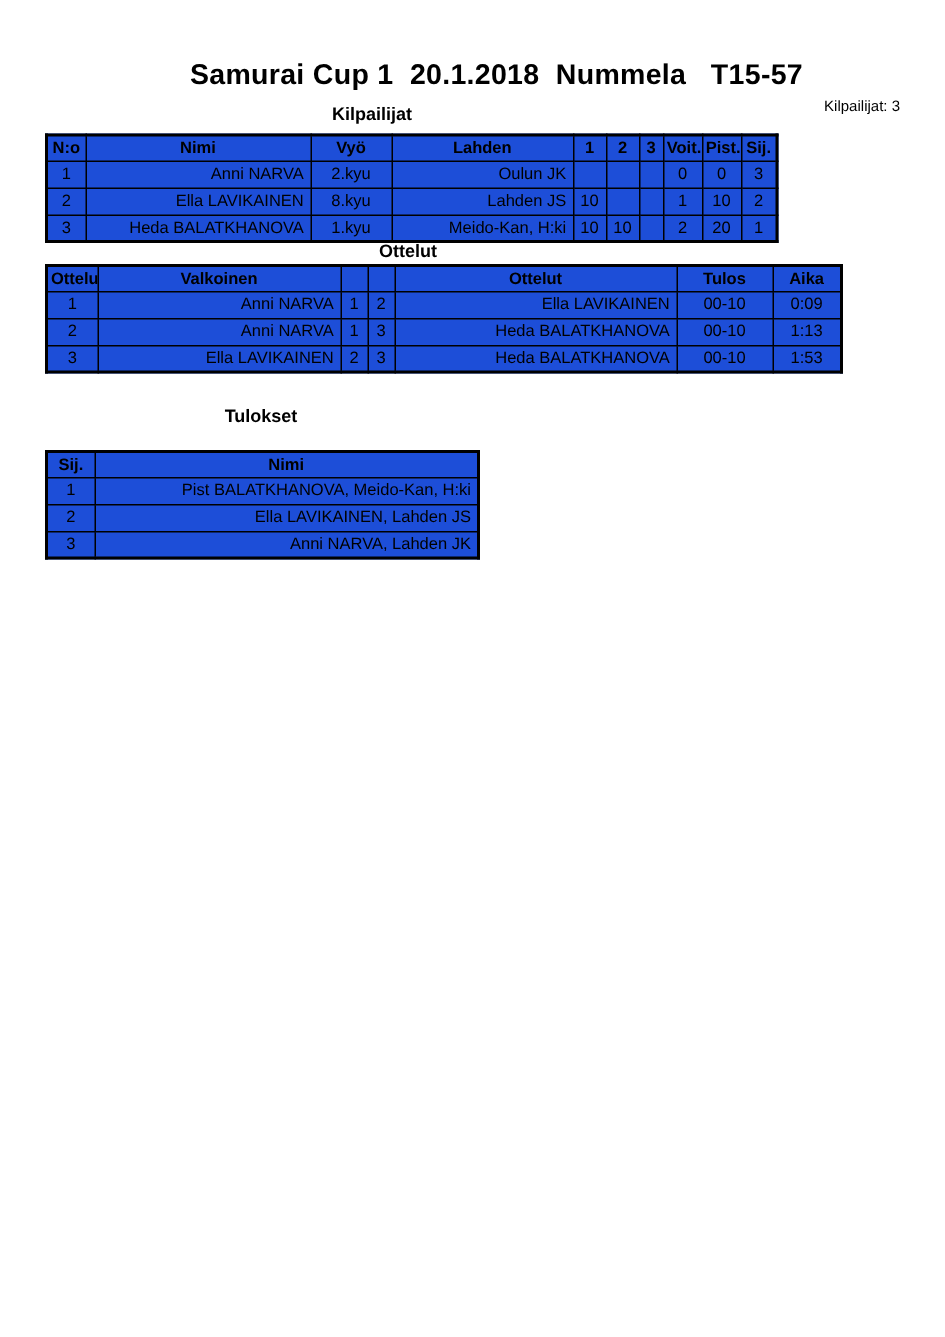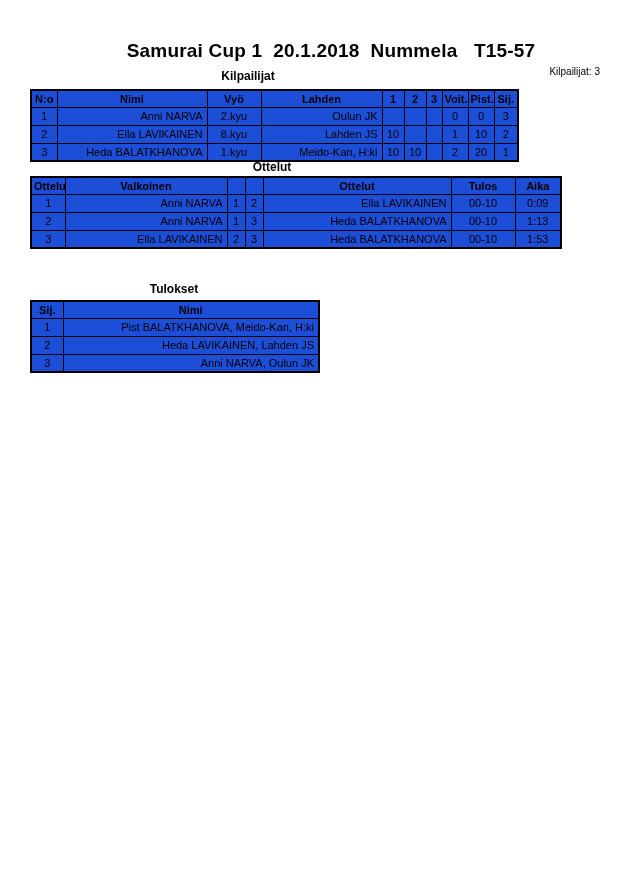--- a/index.html
+++ b/index.html
@@ -18,21 +18,21 @@
     white-space: pre;
     letter-spacing: 0.2px;
   }
   .section-heading {
     position: absolute;
     font-size: 12px; font-weight: bold;
     text-align: center;
   }
   .heading-kilpailijat { top: 69px;  left: 30px; width: 436px; }
   .heading-ottelut     { top: 160px; left: 30px; width: 484px; }
-  .heading-tulokset    { top: 282px; left: 30px; width: 288px; }
+  .heading-tulokset    { top: 270px; left: 30px; width: 288px; }
   .count-label {
     position: absolute; top: 66px; right: 30px;
     font-size: 10px;
   }
   table {
     position: absolute;
     border-collapse: collapse;
     table-layout: fixed;
     background: #1d4ed8;
     border: 2px solid #000;
@@ -188,20 +188,20 @@
       <th>Nimi</th>
     </tr>
   </thead>
   <tbody>
     <tr>
       <td class="c">1</td>
       <td class="l">Pist BALATKHANOVA, Meido-Kan, H:ki</td>
     </tr>
     <tr>
       <td class="c">2</td>
-      <td class="l">Heda LAVIKAINEN, Lahden JS</td>
-    </tr>
-    <tr>
-      <td class="c">3</td>
-      <td class="l">Anni NARVA, Oulun JK</td>
+      <td class="l">Ella LAVIKAINEN, Lahden JS</td>
+    </tr>
+    <tr>
+      <td class="c">3</td>
+      <td class="l">Anni NARVA, Lahden JK</td>
     </tr>
   </tbody>
 </table>
 
 </body></html>

